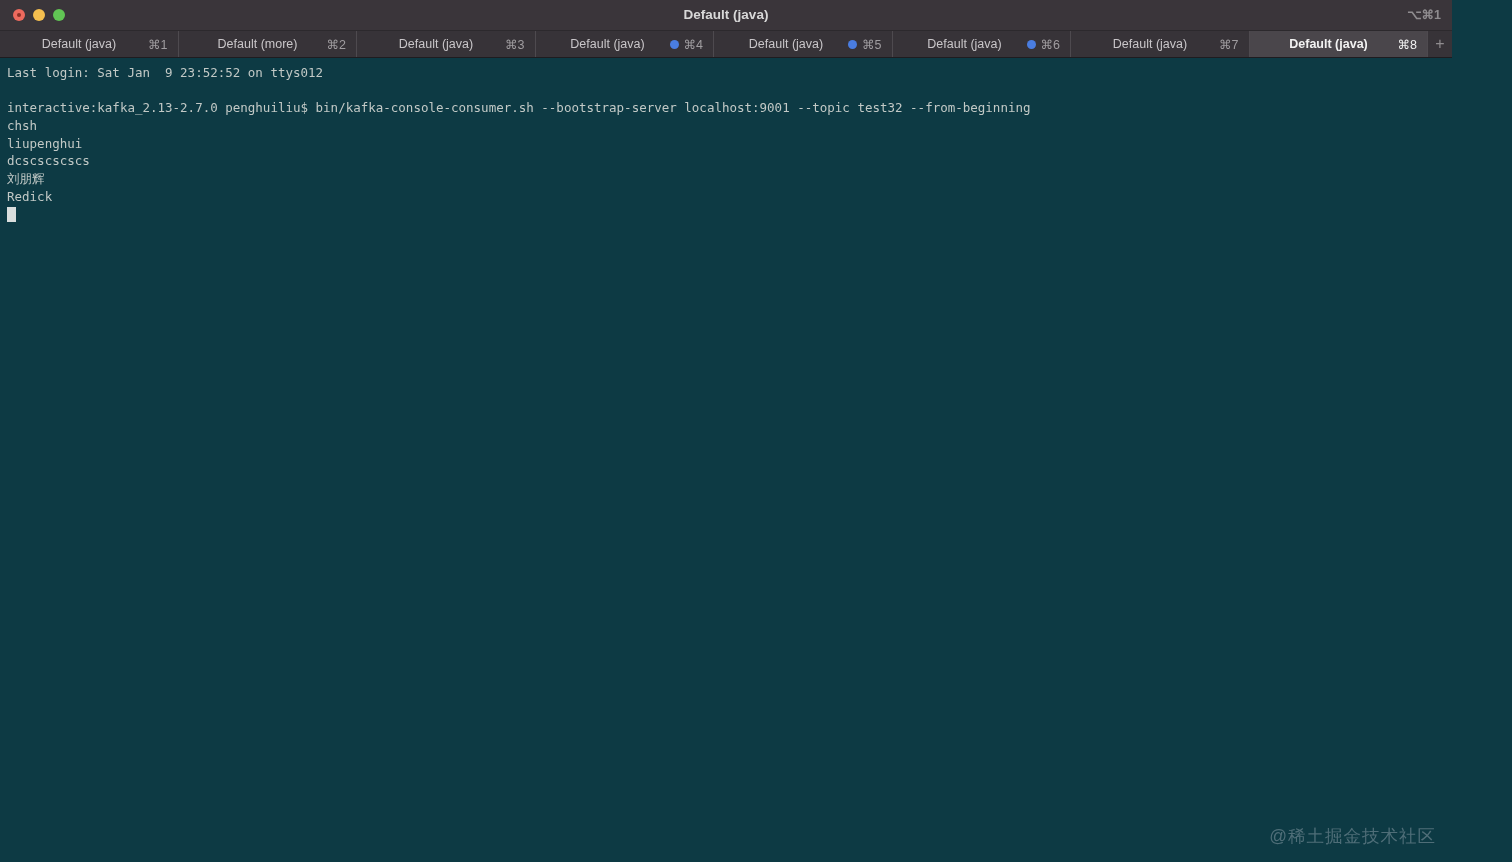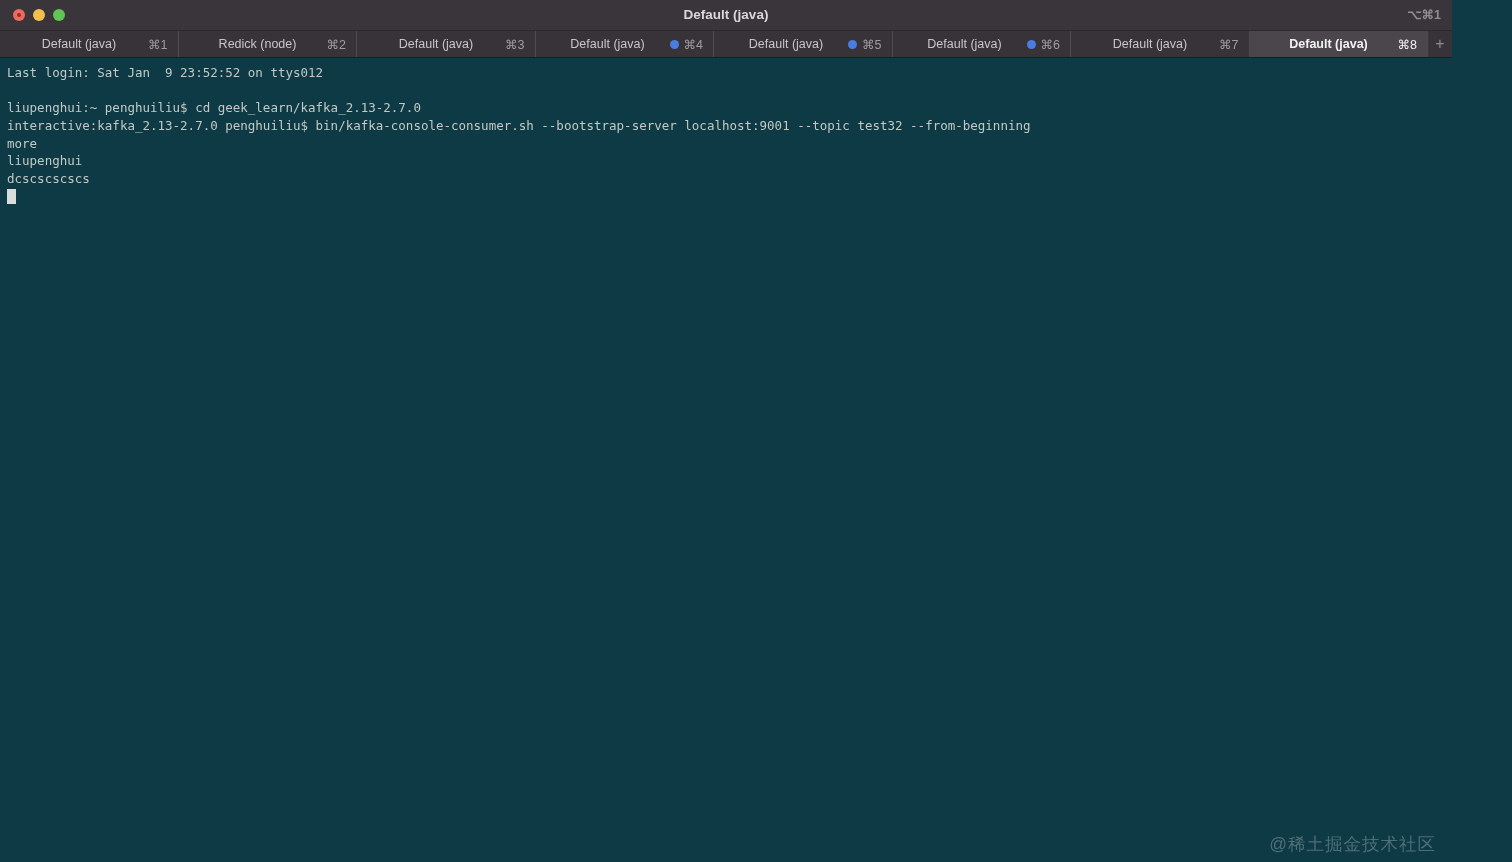--- a/index.html
+++ b/index.html
@@ -141,21 +141,21 @@
   }
   .cursor {
     display: inline-block;
     width: 9px; height: 15px;
     margin-top: 1px;
     background: var(--cursor);
     vertical-align: top;
   }
   .watermark {
     position: absolute;
-    right: 16px; bottom: 6px;
+    right: 16px; bottom: 14px;
     font-family: "Liberation Sans", sans-serif;
     font-size: 17.5px;
     color: var(--watermark-text);
     letter-spacing: 1px;
   }
 </style>
 </head>
 <body>
 
 <div class="window">
@@ -172,21 +172,21 @@
 
   <div class="tabbar">
     <div class="tabs" id="tabs">
         <div class="tab">
           <span class="tab-label">Default (java)</span>
           <span class="tab-right">
             <span class="tab-shortcut">⌘1</span>
           </span>
         </div>
         <div class="tab">
-          <span class="tab-label">Redick (node)</span>
+          <span class="tab-label">Default (more)</span>
           <span class="tab-right">
             <span class="tab-shortcut">⌘2</span>
           </span>
         </div>
         <div class="tab">
           <span class="tab-label">Default (java)</span>
           <span class="tab-right">
             <span class="tab-shortcut">⌘3</span>
           </span>
         </div>
@@ -224,23 +224,24 @@
           </span>
         </div>
       </div>
     <div class="new-tab-button">+</div>
   </div>
 
   <div class="terminal">
     <div id="term-lines">
         <div class="term-line">Last login: Sat Jan  9 23:52:52 on ttys012</div>
         <div class="term-line">&nbsp;</div>
-        <div class="term-line">liupenghui:~ penghuiliu$ cd geek_learn/kafka_2.13-2.7.0</div>
         <div class="term-line">interactive:kafka_2.13-2.7.0 penghuiliu$ bin/kafka-console-consumer.sh --bootstrap-server localhost:9001 --topic test32 --from-beginning</div>
-        <div class="term-line">more</div>
+        <div class="term-line">chsh</div>
         <div class="term-line">liupenghui</div>
         <div class="term-line">dcscscscscs</div>
+        <div class="term-line">刘朋辉</div>
+        <div class="term-line">Redick</div>
       </div>
     <div class="term-line"><span class="cursor" id="cursor" style="display: inline-block;"></span></div>
     <div class="watermark">@稀土掘金技术社区</div>
   </div>
 
 </div>
 
 </body></html>

